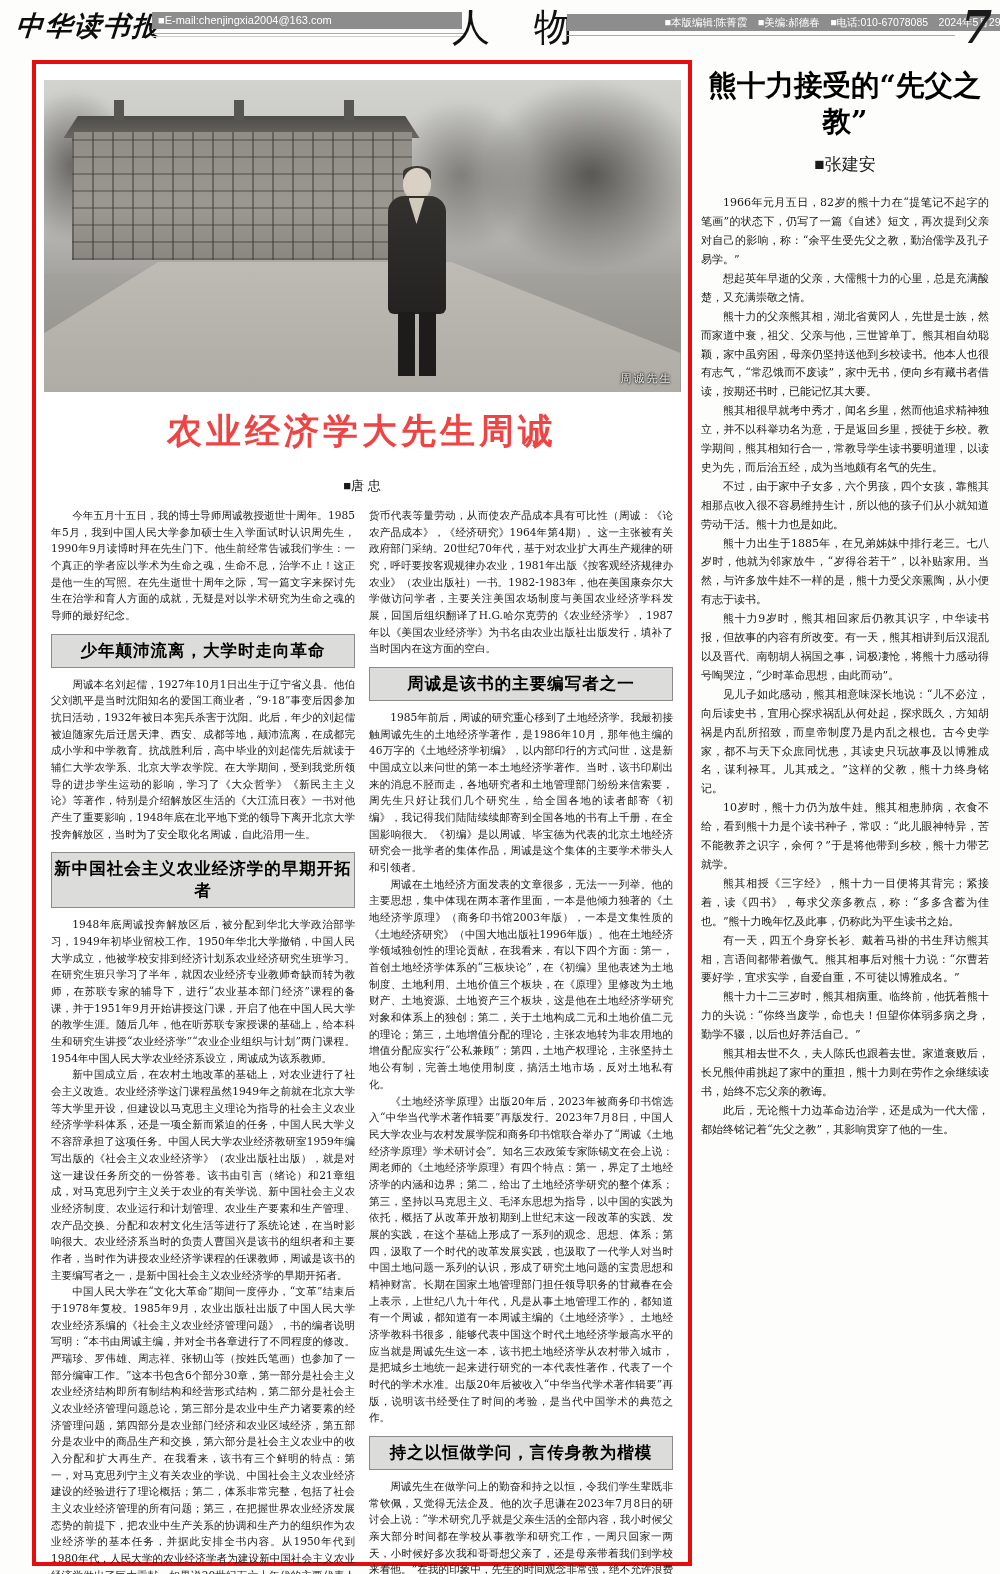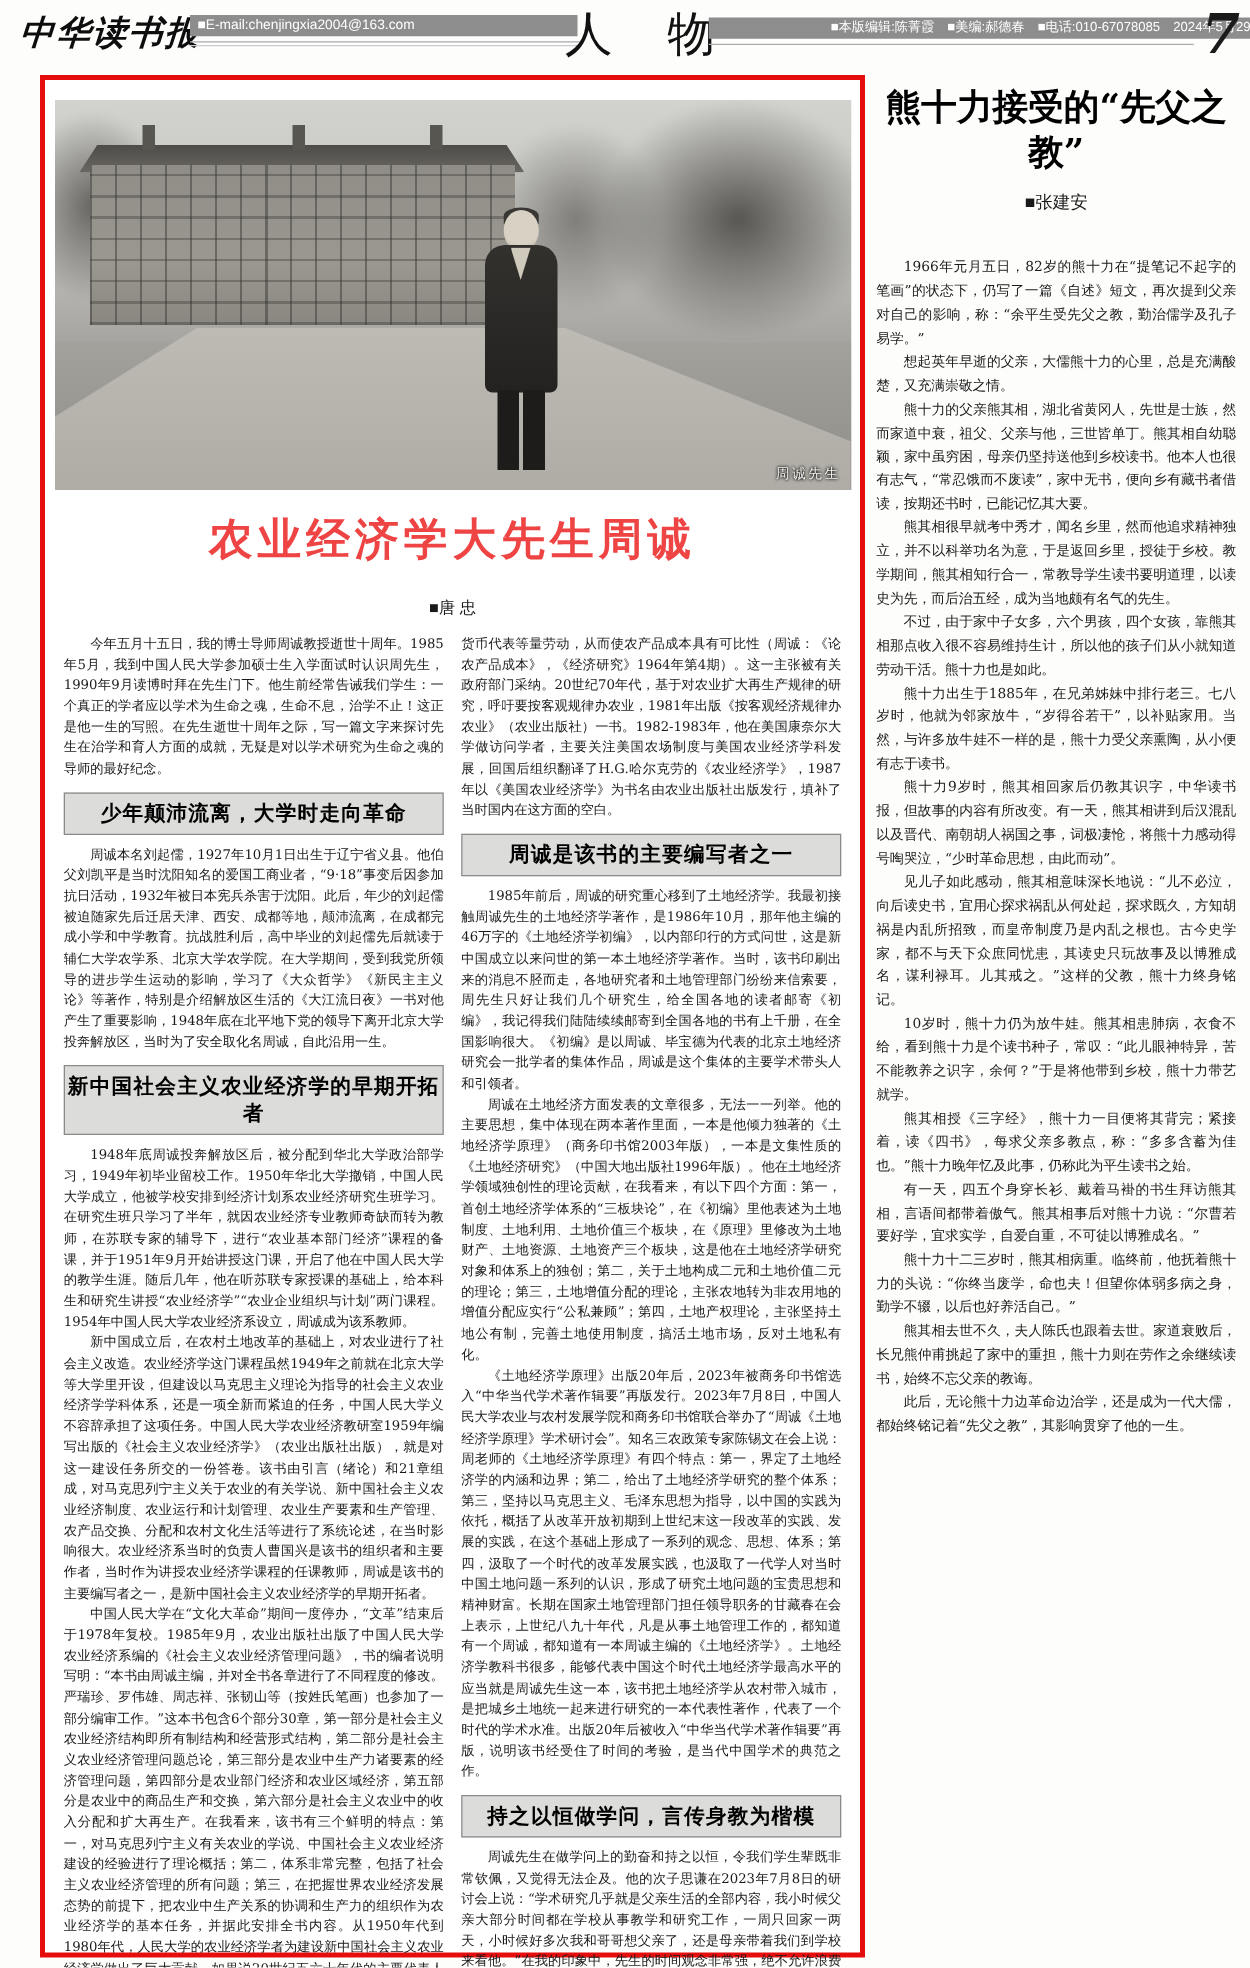--- a/index.html
+++ b/index.html
@@ -70,21 +70,21 @@
   .col{flex:1;min-width:0;}
   .para{font-size:10.6px;line-height:1.575;text-align:justify;text-indent:2em;margin:0;color:#191919;}
   .para.cont{text-indent:0;}
   .sec-head{border:1px solid #8a8a8a;background:#dcdcda;color:#000;text-align:center;
     font-family:"Liberation Sans",sans-serif;font-weight:bold;font-size:16.5px;
     padding:5px 2px;margin:10px 0 8px;letter-spacing:1px;}
   
   .side{position:absolute;left:701px;top:68px;width:288px;}
   .side-headline{text-align:center;font-size:28.5px;font-weight:bold;letter-spacing:0px;
     line-height:1.25;color:#000;}
-  .side-byline{text-align:center;font-size:14px;margin:14px 0 34px;font-family:"Liberation Sans",sans-serif;}
+  .side-byline{text-align:center;font-size:17px;margin:14px 0 18px;font-family:"Liberation Sans",sans-serif;}
   .side .para{font-size:11px;line-height:1.72;}
 </style>
 </head>
 <body>
 
 <div class="hdr">
   <div class="masthead">中华读书报</div>
   <div class="email-bar">■E-mail:chenjingxia2004@163.com</div>
   <div class="email-rule"></div>
   <div class="section-title">人 物</div>

